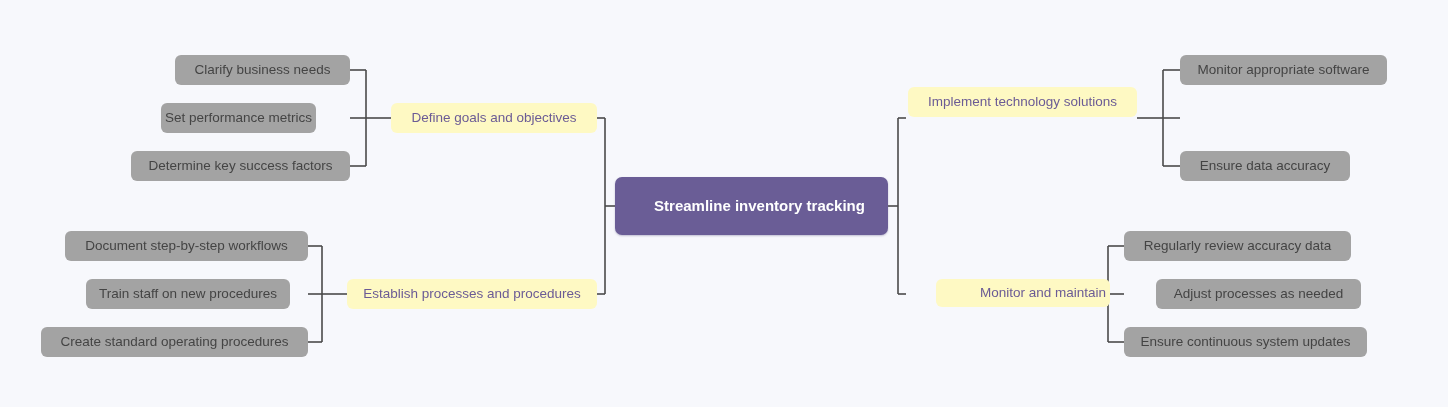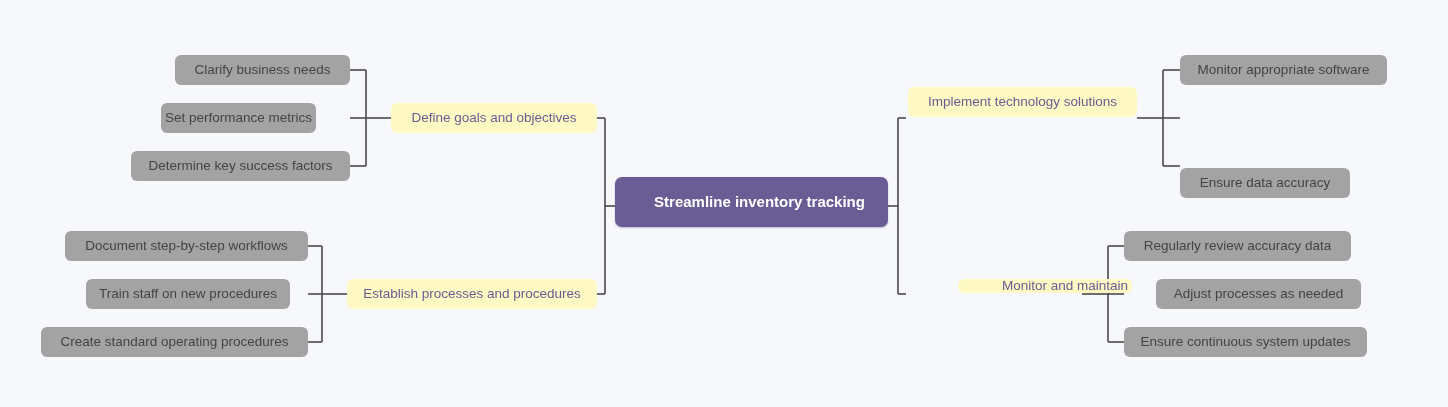--- a/index.html
+++ b/index.html
@@ -94,21 +94,21 @@
       <path d="M1163,166 L1180,166"></path>
 
       <path d="M1082,294 L1108,294"></path>
       <path d="M1108,246 L1108,342"></path>
       <path d="M1108,246 L1124,246"></path>
       <path d="M1108,294 L1124,294"></path>
       <path d="M1108,342 L1124,342"></path>
     </g>
   </svg>
 
-  <div class="node node-root" style="left:615px; top:177px; width:273px; height:50px;padding-left:16px;">Streamline inventory tracking</div>
+  <div class="node node-root" style="left:615px; top:177px; width:273px; height:58px;padding-left:16px;">Streamline inventory tracking</div>
 
   <div class="node node-branch" style="left:391px; top:103px; width:206px; height:30px;">Define goals and objectives</div>
 
   <div class="node node-leaf" style="left:175px; top:55px; width:175px; height:30px;">Clarify business needs</div>
 
   <div class="node node-leaf" style="left:161px; top:103px; width:155px; height:30px;">Set performance metrics</div>
 
   <div class="node node-leaf" style="left:131px; top:151px; width:219px; height:30px;">Determine key success factors</div>
 
   <div class="node node-branch" style="left:347px; top:279px; width:250px; height:30px;">Establish processes and procedures</div>
@@ -117,23 +117,23 @@
 
   <div class="node node-leaf" style="left:86px; top:279px; width:204px; height:30px;">Train staff on new procedures</div>
 
   <div class="node node-leaf" style="left:41px; top:327px; width:267px; height:30px;">Create standard operating procedures</div>
 
   <div class="node node-branch" style="left:908px; top:87px; width:229px; height:30px;">Implement technology solutions</div>
 
   <div class="node node-leaf" style="left:1180px; top:55px; width:207px; height:30px;">Monitor appropriate software</div>
 
 
-  <div class="node node-leaf" style="left:1180px; top:168px; width:170px; height:30px;">Ensure data accuracy</div>
+  <div class="node node-leaf" style="left:1180px; top:151px; width:170px; height:30px;">Ensure data accuracy</div>
 
-  <div class="node node-branch" style="left:958px; top:279px; width:174px; height:14px;padding-left:40px;">Monitor and maintain</div>
+  <div class="node node-branch" style="left:936px; top:279px; width:174px; height:28px;padding-left:40px;">Monitor and maintain</div>
 
   <div class="node node-leaf" style="left:1124px; top:231px; width:227px; height:30px;">Regularly review accuracy data</div>
 
   <div class="node node-leaf" style="left:1124px; top:279px; width:205px; height:30px;margin-left:32px;">Adjust processes as needed</div>
 
   <div class="node node-leaf" style="left:1124px; top:327px; width:243px; height:30px;">Ensure continuous system updates</div>
 
 </div>
 
 </body></html>

